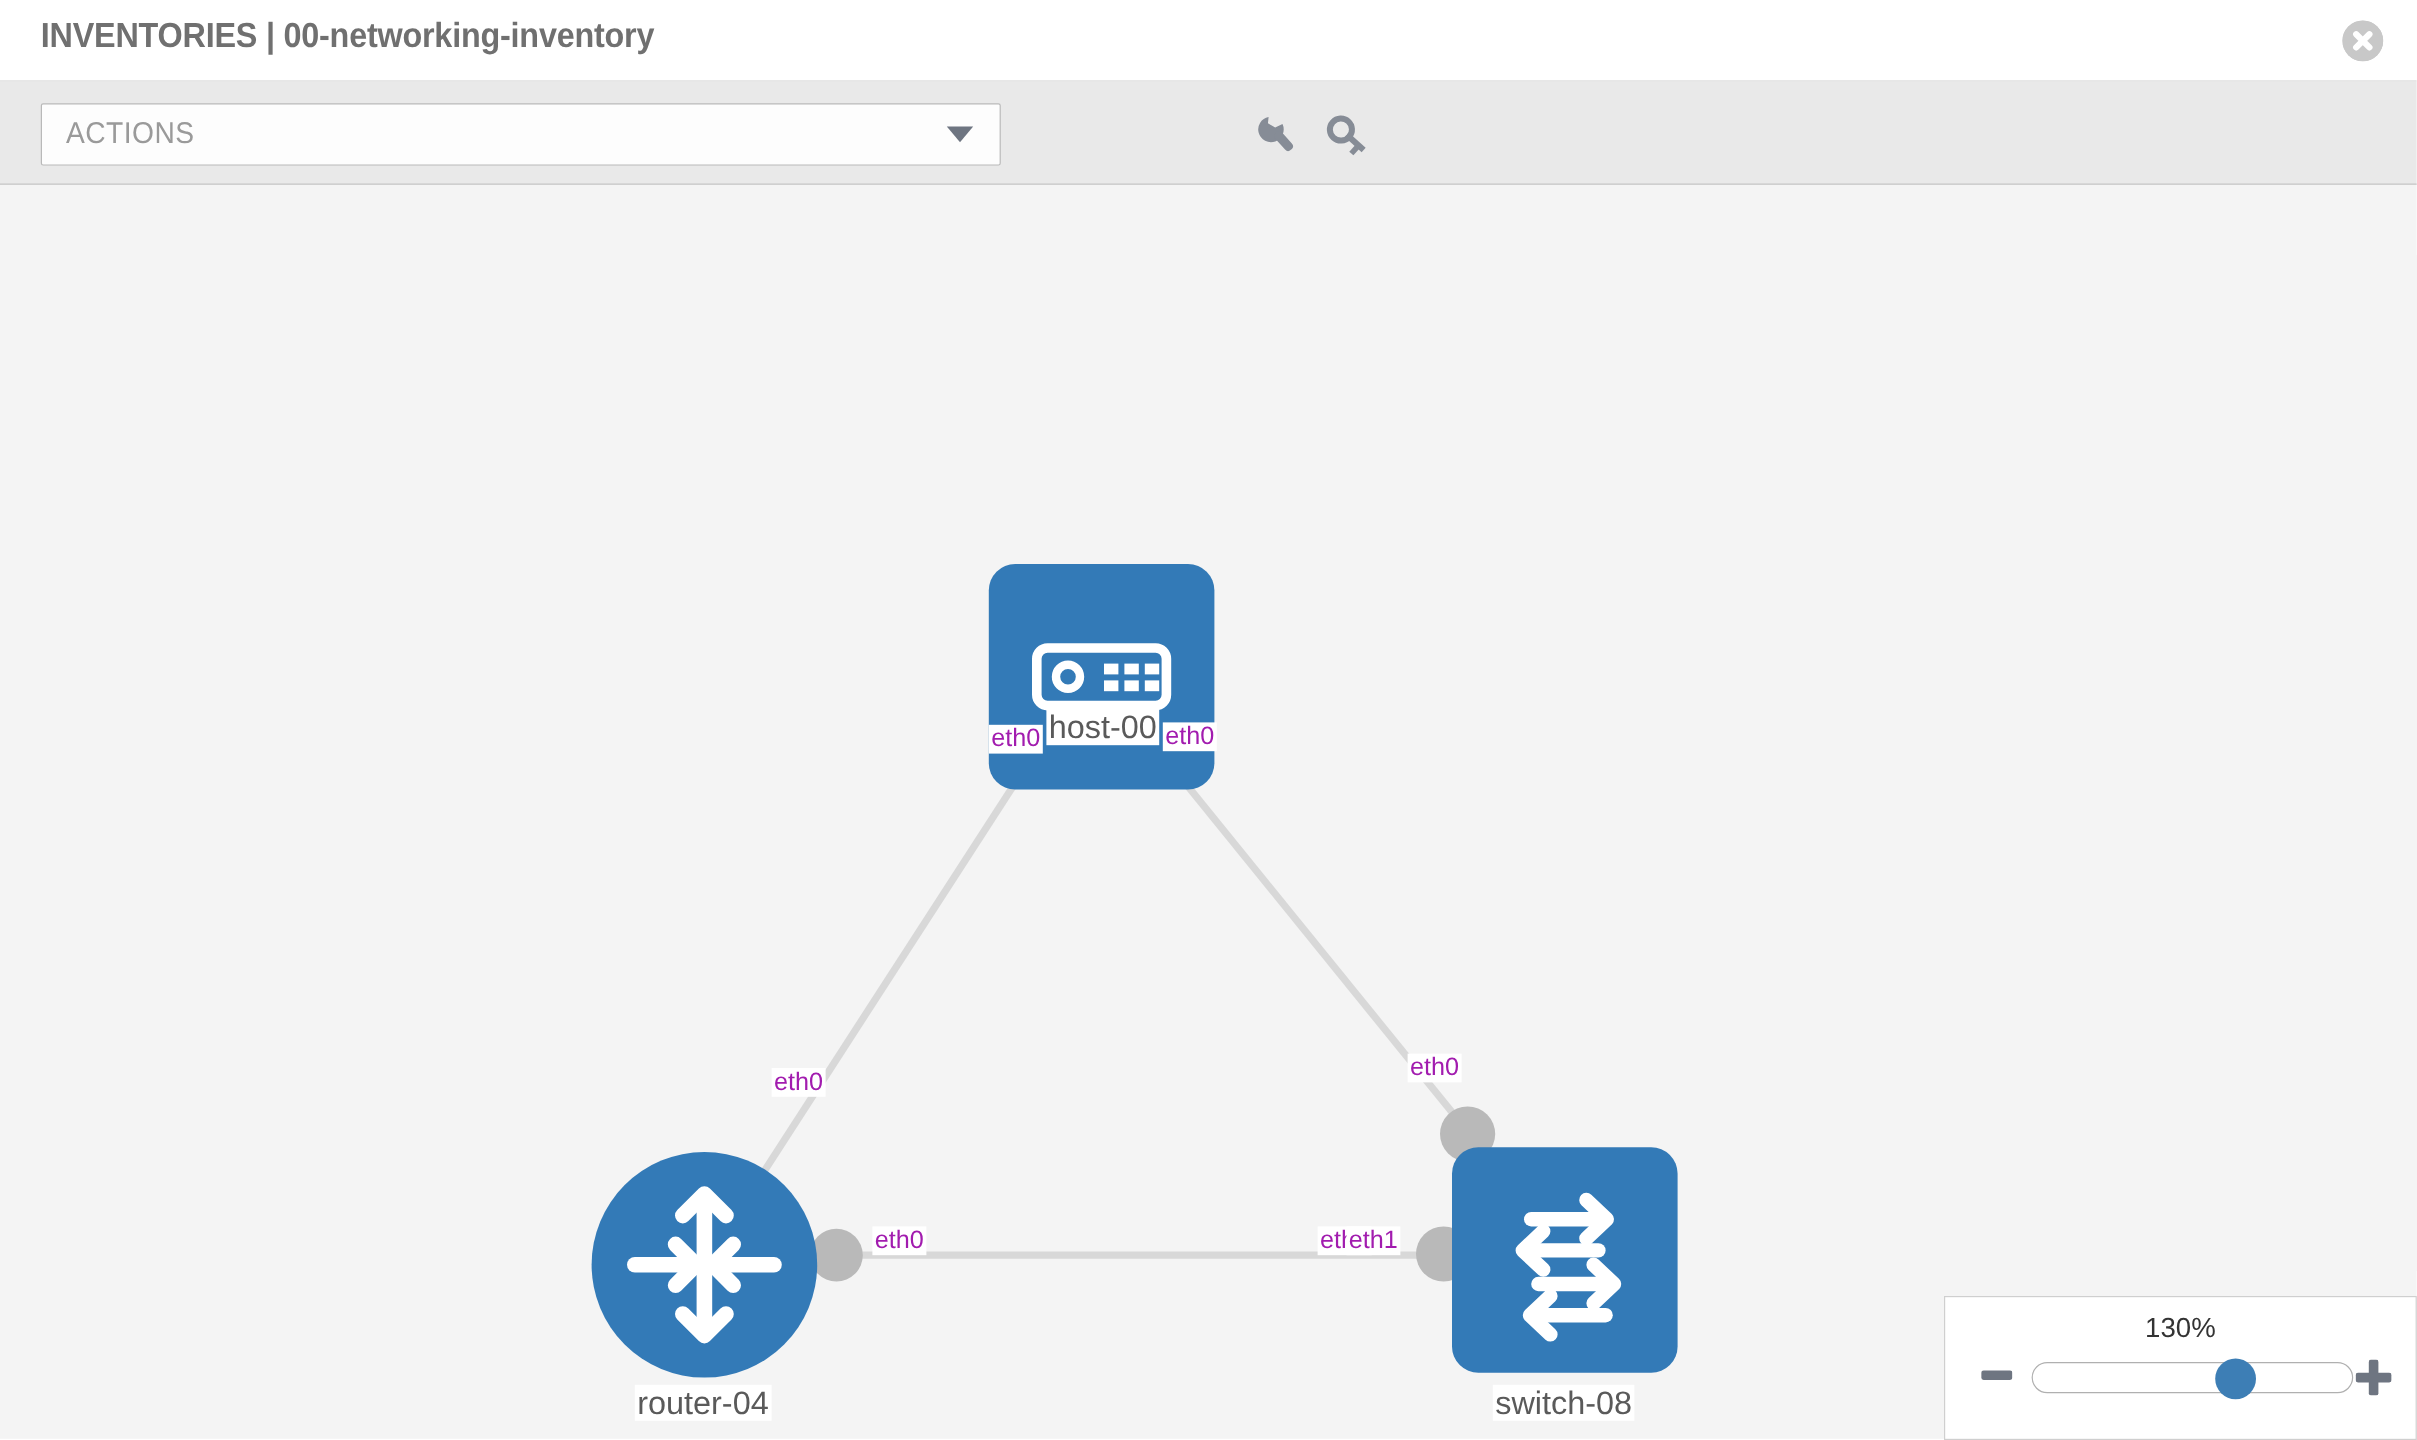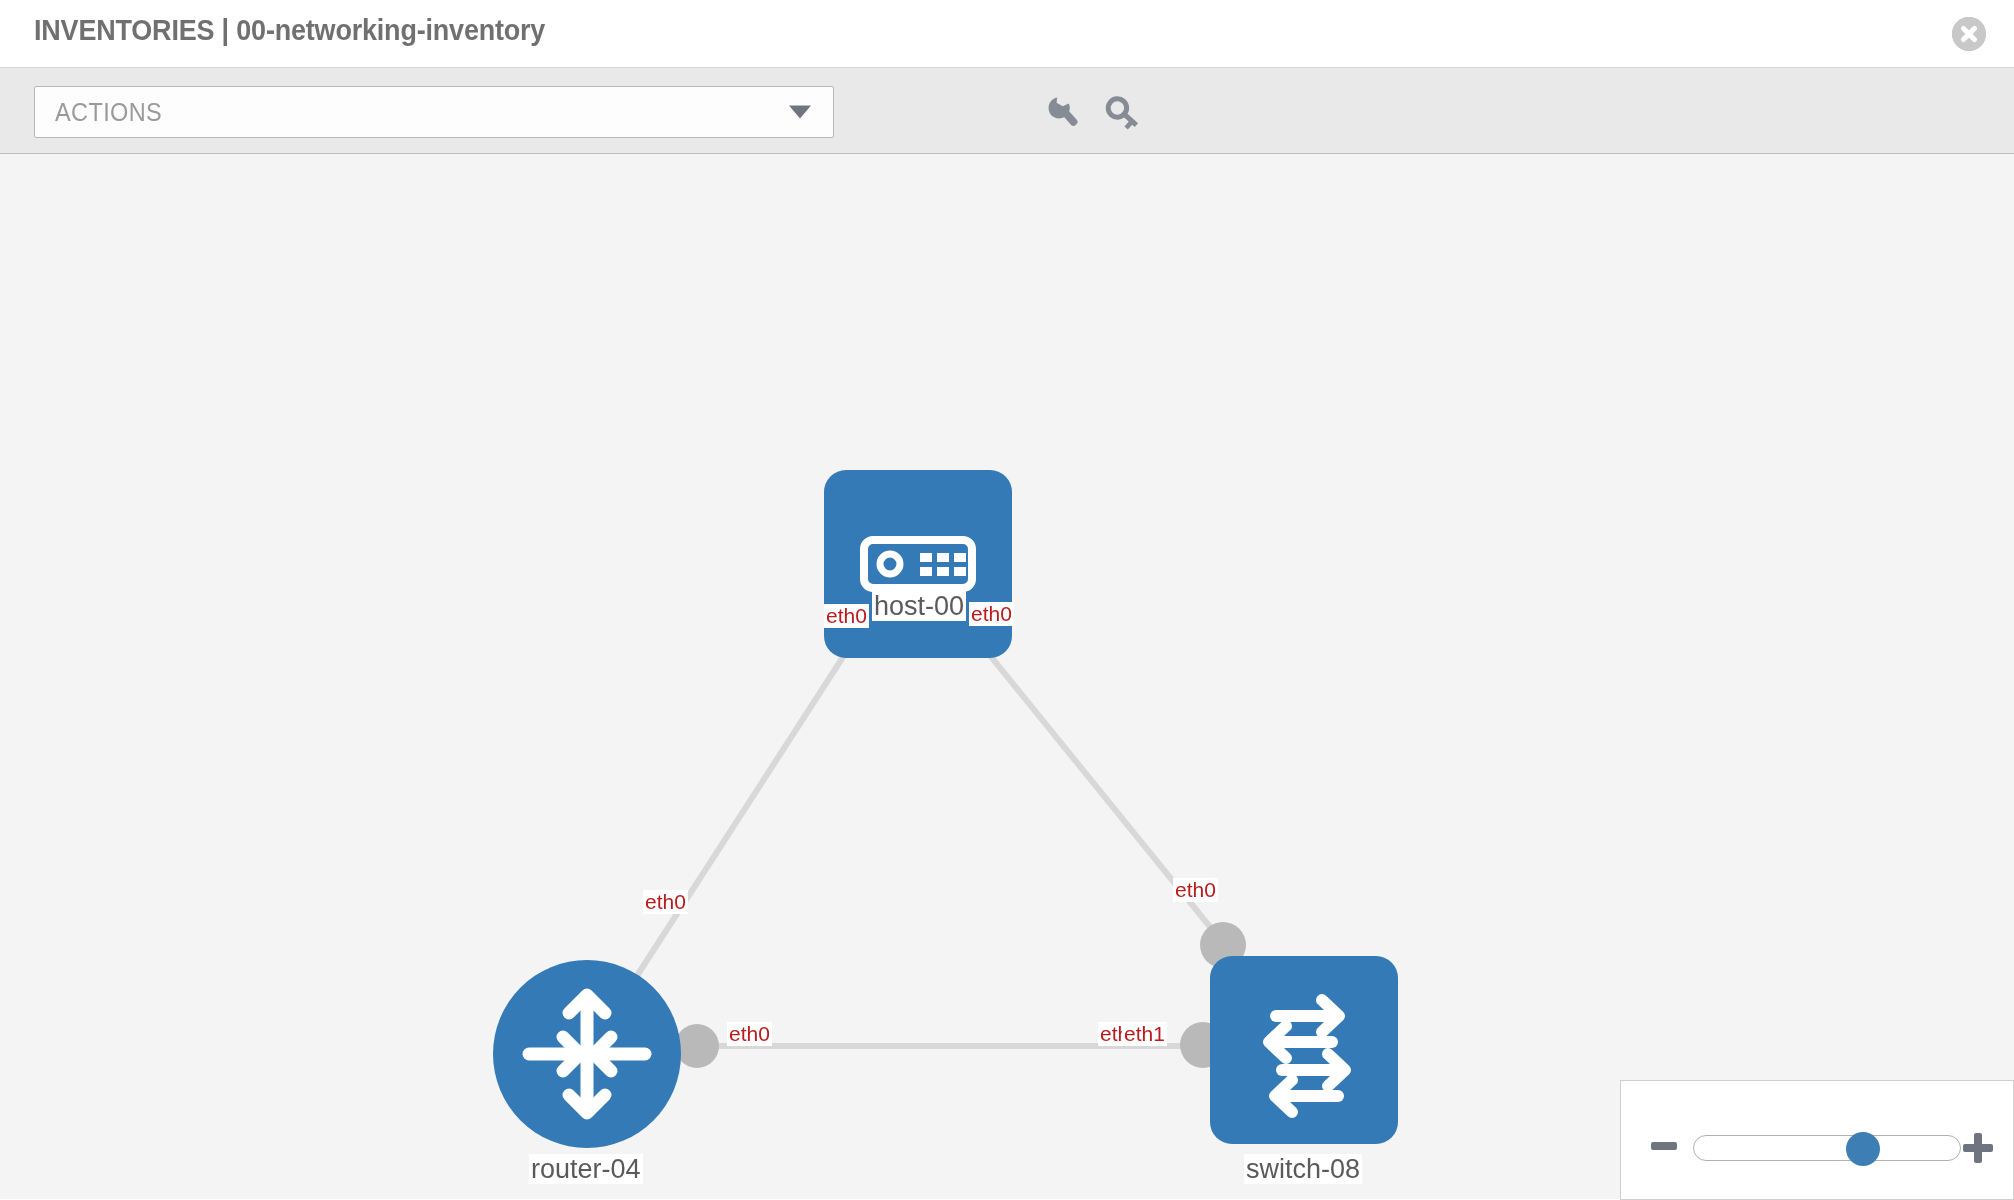--- a/index.html
+++ b/index.html
@@ -134,21 +134,21 @@
 
   
   .iface {
     position: absolute;
     border-radius: 50%;
     background: #b9b9b9;
   }
   .iface-label {
     position: absolute;
     font-size: 21px;
-    color: #b91c1c;
+    color: #a21caf;
     background: #ffffff;
     white-space: nowrap;
     padding: 0 2px;
     line-height: 1.15;
   }
 
   
   .zoom-panel {
     position: absolute;
     left: 1620px; top: 1080px;
@@ -311,20 +311,21 @@
   <div class="iface-label" style="left:727px; top:868px;">eth0</div>
   <div class="iface-label" style="left:1098px; top:868px;">eth0</div>
   <div class="iface-label" style="left:1122px; top:868px;text-align:center;">eth1</div>
 
   <div class="node-label" style="left:872px; top:437px;">host-00</div>
   <div class="node-label" style="left:529px; top:1000px;">router-04</div>
   <div class="node-label" style="left:1244px; top:1000px;">switch-08</div>
 </div>
 
 <div class="zoom-panel">
+  <div class="zoom-value">130%</div>
 
   <div class="zoom-minus">
     <svg width="26" height="26" viewBox="0 0 26 26">
       <rect x="0" y="9" width="26" height="8" rx="2" fill="#6e7581"></rect>
     </svg>
   </div>
 
   <div class="zoom-track">
     <div class="zoom-thumb" style="left:152px;"></div>
   </div>

